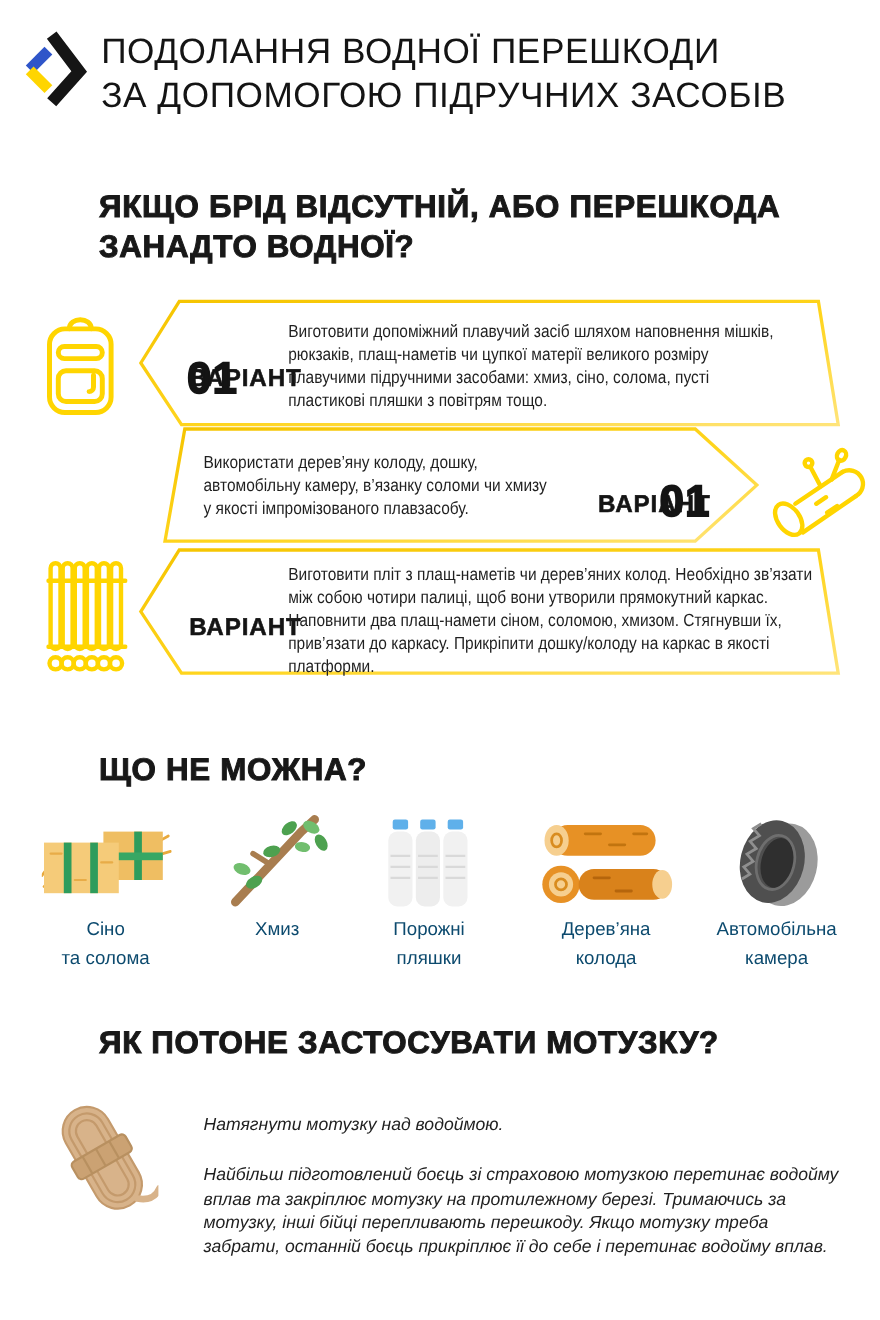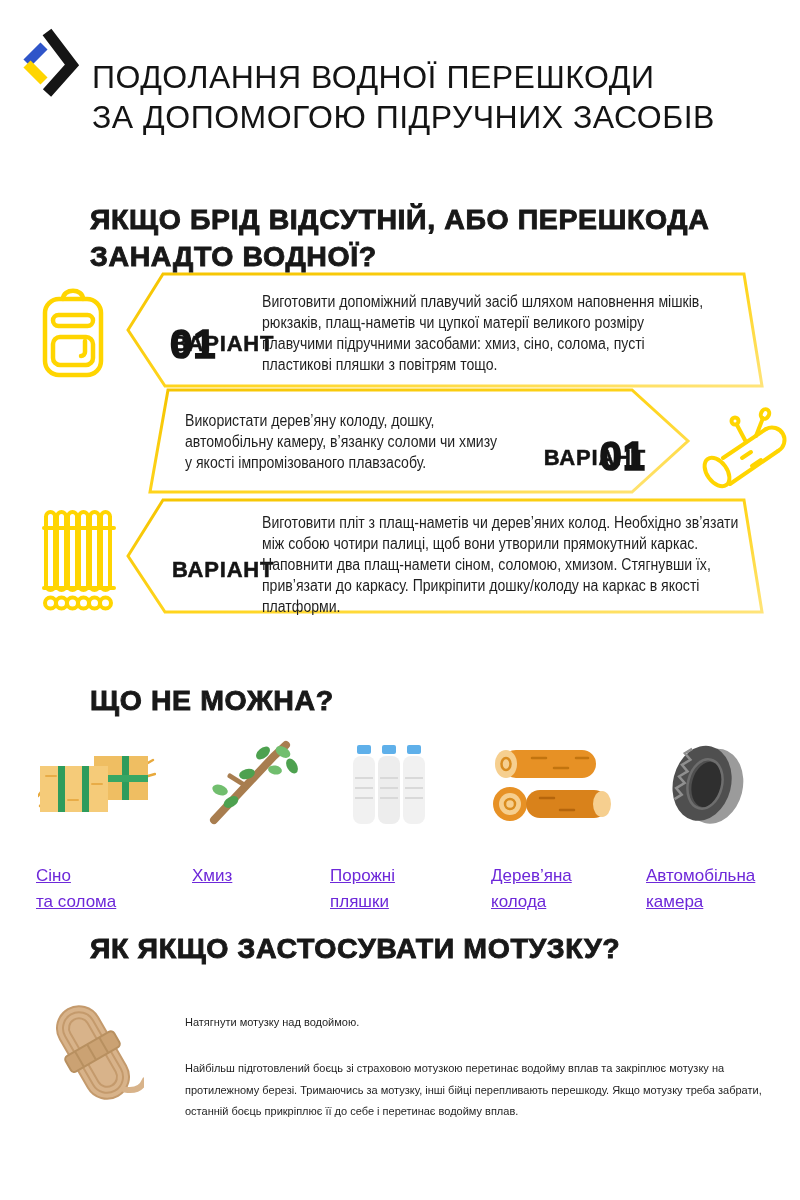--- a/index.html
+++ b/index.html
@@ -1,36 +1,36 @@
 <!DOCTYPE html>
 <html><head>
 <meta charset="utf-8">
 <style>
   html,body{margin:0;padding:0;background:#ffffff;}
   #page{position:relative;width:800px;height:1200px;background:#ffffff;overflow:hidden;
         font-family:"Liberation Sans","DejaVu Sans",sans-serif;color:#1a1a1a;}
   .abs{position:absolute;}
-  .pre{white-space:pre-line;margin-top:31px;}
+  .pre{white-space:pre-line;}
   
   .title{left:92px;top:26px;font-size:32px;line-height:40px;letter-spacing:.5px;
          font-weight:400;color:#141414;}
   
   .h2{font-weight:700;font-size:28.5px;line-height:37px;color:#181818;
       letter-spacing:.6px;-webkit-text-stroke:.9px #181818;}
   
   .v-label{font-weight:700;font-size:22px;letter-spacing:.8px;color:#141414;margin-top:37px;
            -webkit-text-stroke:.5px #141414;}
   .v-num{font-weight:700;font-size:40px;line-height:60px;color:#141414;
          letter-spacing:1px;-webkit-text-stroke:1.6px #141414;}
   .body-txt{font-size:16px;line-height:21px;color:#1f1f1f;}
   .condensed{transform:scaleX(.88);transform-origin:0 0;}
   .ralign{text-align:right;}
   
-  .caption{font-size:17px;line-height:26px;text-align:left;color:#6d28d9;text-decoration:underline;}
-  .rope-txt{font-size:11px;line-height:21.5px;color:#1f1f1f;}
+  .caption{font-size:17px;line-height:26px;text-align:center;color:#0c4a6e;}
+  .rope-txt{font-size:16px;line-height:21.5px;color:#1f1f1f;font-style:italic;}
 </style>
 </head>
 <body>
 
 <div id="page">
 
   <svg class="abs" style="left:0;top:0" width="800" height="1200" viewBox="0 0 800 1200">
     <defs>
       <linearGradient id="gold" x1="0%" y1="0%" x2="100%" y2="100%">
         <stop offset="0%" stop-color="#F5C400"></stop>
@@ -189,21 +189,21 @@
       <ellipse cx="56" cy="44" rx="29" ry="38" fill="#9B9B9B"></ellipse>
       <ellipse cx="44" cy="44" rx="29" ry="38" fill="#4F4F4F"></ellipse>
       <ellipse cx="49" cy="44" rx="15" ry="23" fill="#2F2F2F"></ellipse>
       <ellipse cx="47" cy="44" rx="17" ry="25" fill="none" stroke="#6E6E6E" stroke-width="2.5"></ellipse>
       <path d="M26,13 l-6,6 l7,5 l-7,7 l7,5 l-7,7 l7,5 l-7,7 l7,5 l-6,6" fill="none" stroke="#8F8F8F" stroke-width="2.5"></path>
     </g>
   </svg>
   <div class="abs caption pre" style="left:646px;top:832px;width:120px">Автомобільна
 камера</div>
 
-  <div class="abs h2" style="left:90px;top:930px">ЯК ЯКЩО ЗАСТОСУВАТИ МОТУЗКУ?</div>
+  <div class="abs h2" style="left:90px;top:930px">ЯК ПОТОНЕ ЗАСТОСУВАТИ МОТУЗКУ?</div>
 
   <svg class="abs" style="left:46px;top:996px" width="98" height="120" viewBox="0 0 98 120">
     <g transform="rotate(-30 49 60)">
       <rect x="27" y="6" width="44" height="100" rx="22" fill="#D8B38A" stroke="#C49A6C" stroke-width="2"></rect>
       <rect x="33" y="12" width="32" height="88" rx="16" fill="none" stroke="#C49A6C" stroke-width="2"></rect>
       <rect x="39" y="18" width="20" height="76" rx="10" fill="none" stroke="#C49A6C" stroke-width="2"></rect>
       <rect x="21" y="46" width="56" height="18" rx="4" fill="#CBA273" stroke="#B89060" stroke-width="2"></rect>
       <line x1="34" y1="46" x2="34" y2="64" stroke="#B89060" stroke-width="2"></line>
       <line x1="48" y1="46" x2="48" y2="64" stroke="#B89060" stroke-width="2"></line>
       <line x1="62" y1="46" x2="62" y2="64" stroke="#B89060" stroke-width="2"></line>

